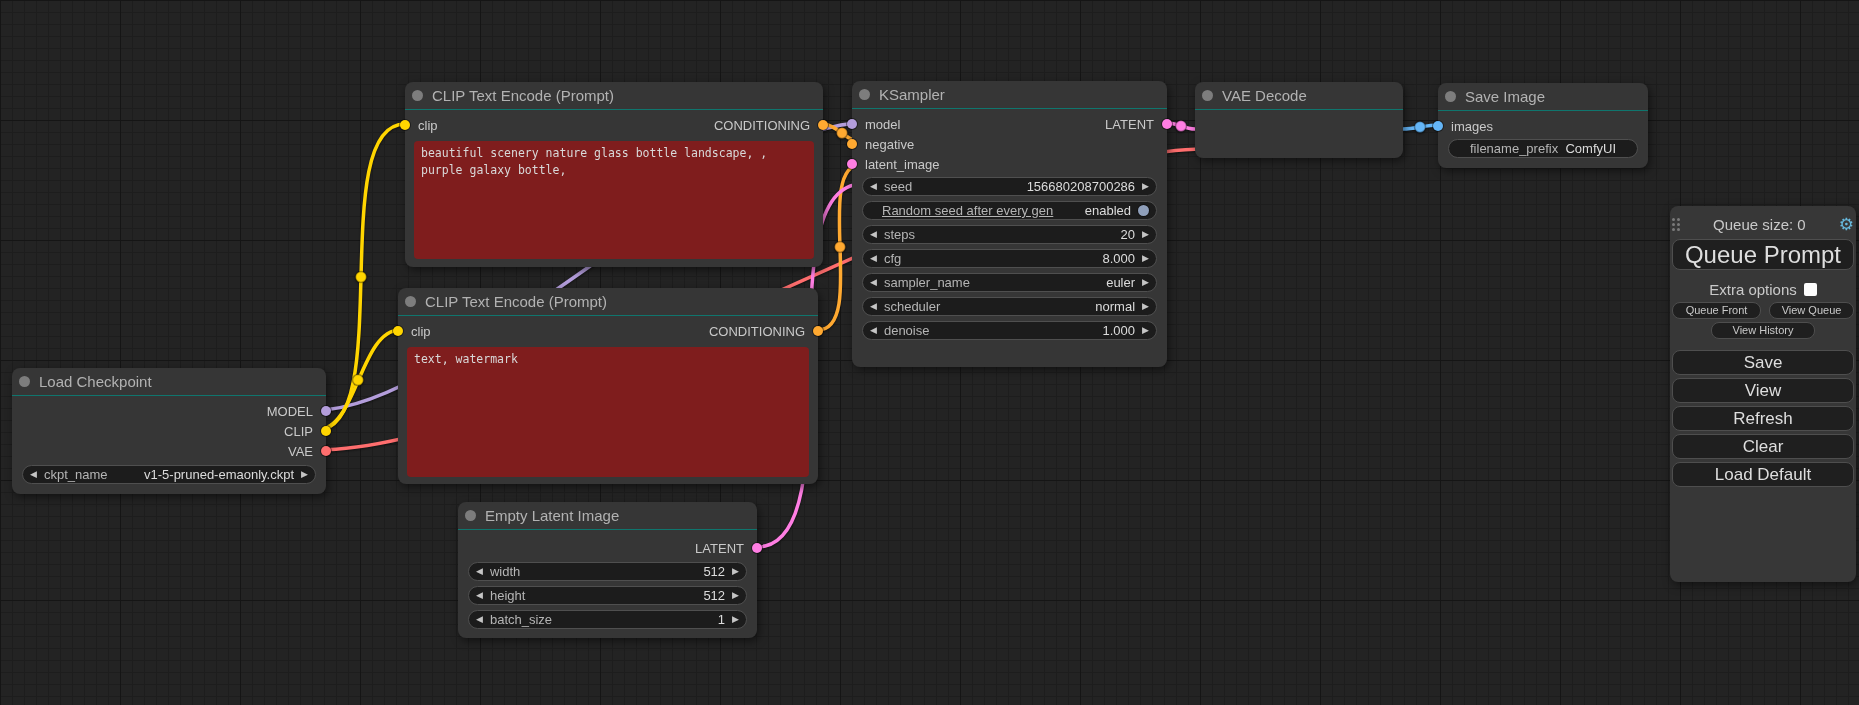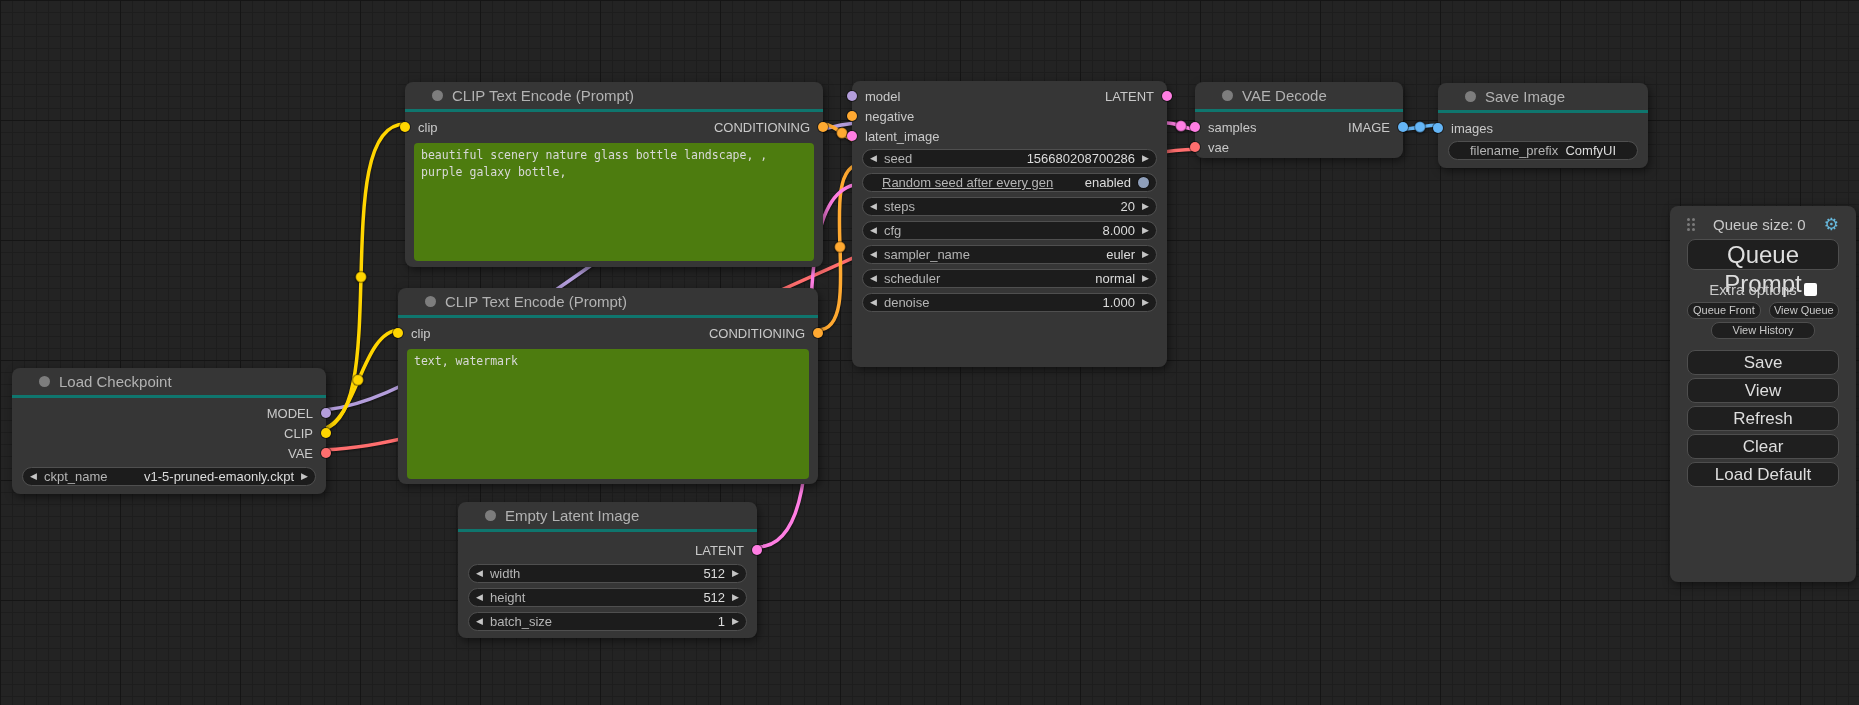--- a/index.html
+++ b/index.html
@@ -17,47 +17,47 @@
   
   #links{position:absolute;left:0;top:0;z-index:1;filter:drop-shadow(0 1px 1px rgba(0,0,0,.55));}
   #links path{fill:none;stroke-width:3.5px;}
   .lk-model{stroke:#b39ddb}.lk-clip{stroke:#ffd500}.lk-vae{stroke:#ff6e6e}
   .lk-cond{stroke:#ffa931}.lk-latent{stroke:#ff7ee3}.lk-image{stroke:#64b5f6}
   .dk-clip{fill:#ffd500}.dk-cond{fill:#ffa931}.dk-latent{fill:#ff7ee3}.dk-image{fill:#64b5f6}
   #links circle{stroke:rgba(0,0,0,.35);stroke-width:1.5px;}
   
   .node{position:absolute;z-index:2;background:#363636;border-radius:8px;
         box-shadow:2px 3px 9px rgba(0,0,0,.5);box-sizing:border-box;}
-  .ntitle{height:27px;display:flex;align-items:center;gap:9px;padding:0 27px;
-          font-size:15px;color:#b2b2b2;border-bottom:3px solid #0f766e;white-space:nowrap;}
+  .ntitle{height:27px;display:flex;align-items:center;gap:9px;padding:0 7px;
+          font-size:15px;color:#b2b2b2;border-bottom:1px solid #0f766e;white-space:nowrap;}
   .tdot{width:11px;height:11px;border-radius:50%;background:#7d7d7d;flex:none;}
   .slots{padding-top:5px;}
   .srow{position:relative;height:20px;display:flex;align-items:center;
         padding:0 13px;font-size:13px;color:#c9c9c9;gap:40px;}
   .srow .sright{margin-left:auto;}
   .sdot{position:absolute;top:5px;width:10px;height:10px;border-radius:50%;
         box-shadow:0 0 0 1px rgba(0,0,0,.45);}
   .in{left:-5px;} .out{right:-5px;}
   .c-model{background:#b39ddb}.c-clip{background:#ffd500}.c-vae{background:#ff6e6e}
   .c-cond{background:#ffa931}.c-latent{background:#ff7ee3}.c-image{background:#64b5f6}
   .widget{height:19px;margin:0 10px 5px;background:#1c1c1c;border:1px solid #4f4f4f;
           border-radius:10px;display:flex;align-items:center;padding:0 7px;
           font-size:13px;color:#b5b5b5;box-sizing:border-box;white-space:nowrap;}
   .warr{font-size:9px;color:#c5c5c5;line-height:1;flex:none;}
   .wlabel{margin-left:7px;flex:1;overflow:hidden;}
   .wvalue{margin-right:7px;color:#dcdcdc;}
   .toggle-knob{width:11px;height:11px;border-radius:50%;background:#8f9fba;flex:none;
                box-shadow:0 0 0 1px rgba(0,0,0,.4);}
-  .prompt-box{margin:6px 9px 8px;background:#4d7c0f;border-radius:4px;padding:4px 7px;
+  .prompt-box{margin:6px 9px 8px;background:#7f1d1d;border-radius:4px;padding:4px 7px;
               font-family:"DejaVu Sans Mono",monospace;font-size:11.5px;line-height:1.5;
               color:#d9d9d9;white-space:pre-wrap;box-sizing:border-box;overflow:hidden;}
   
   #queue-panel{position:absolute;left:1670px;top:206px;width:186px;height:376px;z-index:3;
                background:#373737;border-radius:8px;box-shadow:2px 3px 10px rgba(0,0,0,.5);
-               padding:6px 17px;box-sizing:border-box;color:#c9c9c9;}
+               padding:6px 2px;box-sizing:border-box;color:#c9c9c9;}
   .qheader{display:flex;align-items:center;height:24px;}
   .drag-handle{display:grid;grid-template-columns:3px 3px;grid-auto-rows:3px;gap:2px;flex:none;}
   .drag-handle span{width:3px;height:3px;border-radius:50%;background:#7a7a7a;}
   .qsize{flex:1;text-align:center;font-size:15px;color:#c9c9c9;}
   .gear{color:#67b8dc;font-size:17px;flex:none;line-height:1;}
   .qbtn{display:block;width:100%;background:#1f1f1f;border:1px solid #4e4e4e;border-radius:8px;
         color:#dedede;text-align:center;box-sizing:border-box;}
   #queue-prompt-btn{height:31px;font-size:24px;line-height:29px;margin:3px 0 8px;}
   .extra-row{display:flex;align-items:center;justify-content:center;gap:7px;height:22px;
              font-size:15px;color:#c9c9c9;}
@@ -175,20 +175,24 @@
       <div class="widget">
         <span class="warr">◀</span>
         <span class="wlabel">batch_size</span>
         <span class="wvalue">1</span>
         <span class="warr">▶</span>
       </div>
     </div>
   </div>
 
   <div class="node" style="left:852px;top:81px;width:315px;height:286px;">
+    <div class="ntitle">
+      <span class="tdot"></span>
+      <span>KSampler</span>
+    </div>
     <div class="slots">
       <div class="srow">
         <span class="sdot in c-model"></span>
         <span>model</span>
         <span class="sright">LATENT</span>
         <span class="sdot out c-latent"></span>
       </div>
       <div class="srow">
         <span class="sdot in c-cond"></span>
         <span>negative</span>
@@ -238,32 +242,20 @@
         <span class="wvalue">1.000</span>
         <span class="warr">▶</span>
       </div>
     </div>
   </div>
 
   <div class="node" style="left:1195px;top:82px;width:208px;height:76px;">
     <div class="ntitle">
       <span class="tdot"></span>
       <span>VAE Decode</span>
-    </div>
-    <div class="slots">
-      <div class="srow">
-        <span class="sdot in c-latent"></span>
-        <span>samples</span>
-        <span class="sright">IMAGE</span>
-        <span class="sdot out c-image"></span>
-      </div>
-      <div class="srow">
-        <span class="sdot in c-vae"></span>
-        <span>vae</span>
-      </div>
     </div>
   </div>
 
   <div class="node" style="left:1438px;top:83px;width:210px;height:85px;">
     <div class="ntitle">
       <span class="tdot"></span>
       <span>Save Image</span>
     </div>
     <div class="slots">
       <div class="srow">

